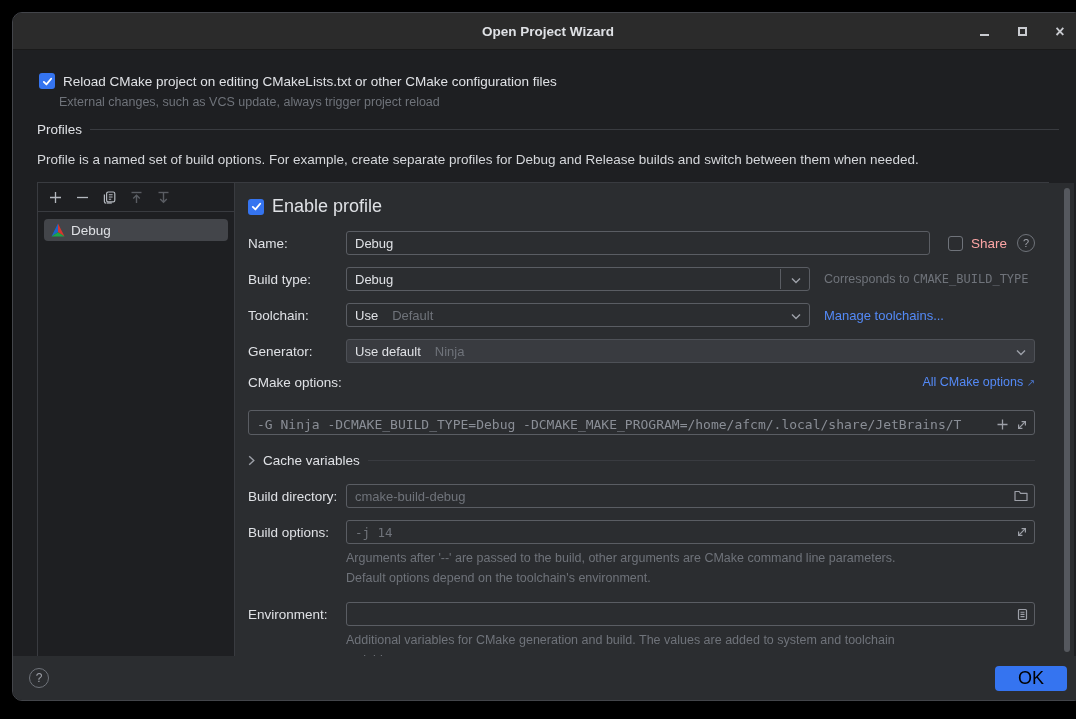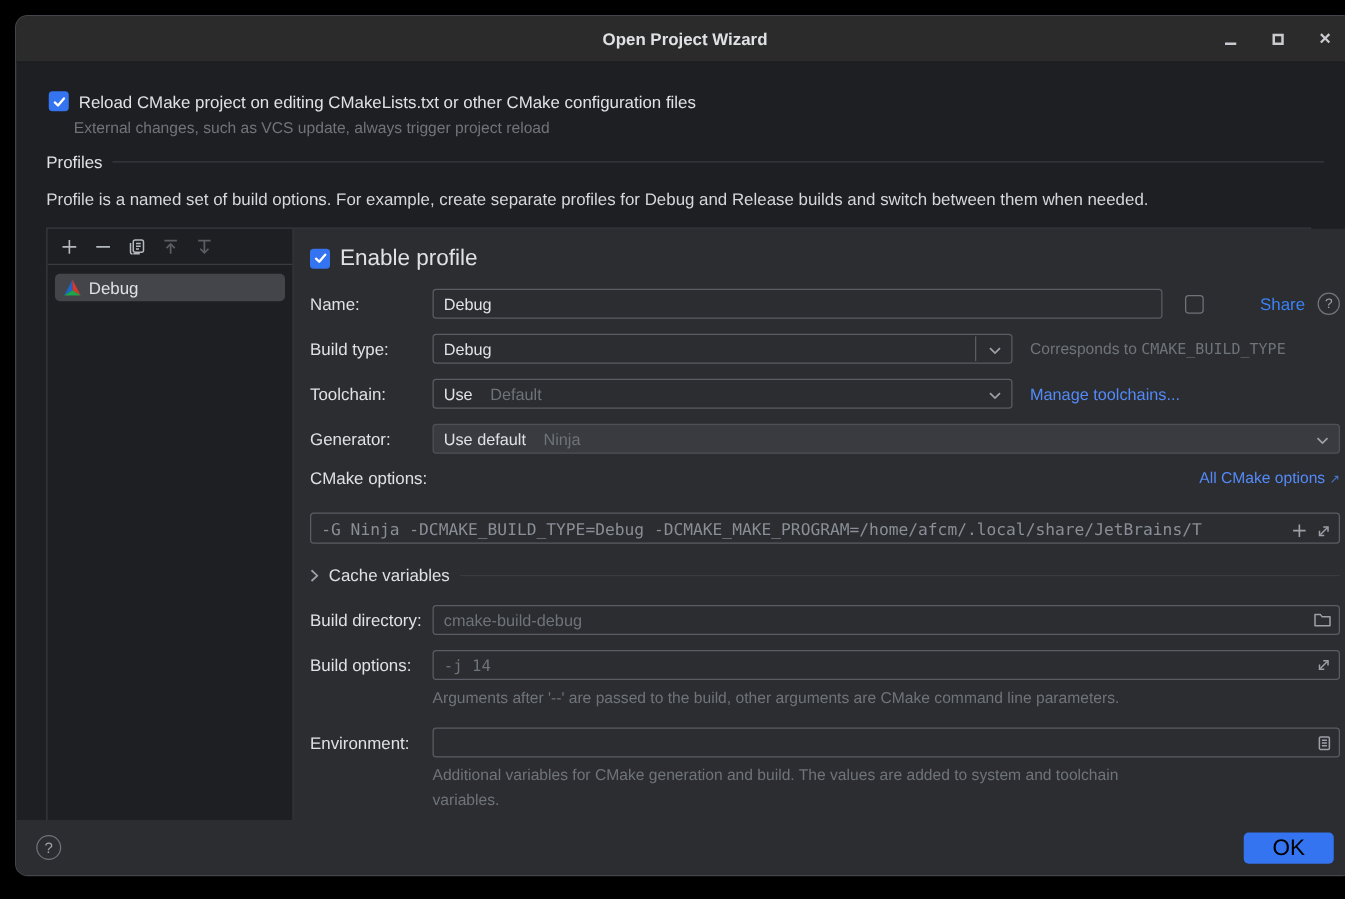--- a/index.html
+++ b/index.html
@@ -190,21 +190,21 @@
             </svg>
         </span>
         <span class="lbl">Enable profile</span>
       </div>
 
       <div class="frow">
         <span class="flabel">Name:</span>
         <input class="tinput" style="width: 584px;" value="Debug">
         <span style="margin-left:18px; display:flex; align-items:center; gap:8px;">
           <span class="checkbox unchecked"></span>
-          <span style="color:#3b82f6; font-size:13.5px;margin-left:37px;">Share</span>
+          <span style="color:#fca5a5; font-size:13.5px;">Share</span>
           <span class="q-icon" style="margin-left:2px;">?</span>
         </span>
       </div>
 
       <div class="frow">
         <span class="flabel">Build type:</span>
         <div class="combo" style="width:464px;">
           <span>Debug</span>
           <span class="chev-sep"></span>
           <svg class="chev" width="10" height="7" viewBox="0 0 10 7">
@@ -281,20 +281,21 @@
           <span class="trail-icon">
             <svg width="12" height="12" viewBox="0 0 12 12">
               <path d="M3.2 8.8 8.8 3.2" stroke="#9da0a8" stroke-width="1.2"></path>
               <path d="M5.6 2.6h3.8v3.8M6.4 9.4H2.6V5.6" fill="none" stroke="#9da0a8" stroke-width="1.2"></path>
             </svg>
           </span>
         </span>
       </div>
       <div class="help">
         <div>Arguments after '--' are passed to the build, other arguments are CMake command line parameters.</div>
+        <div>Default options depend on the toolchain's environment.</div>
       </div>
 
       <div class="frow env-gap" style="margin-bottom:10px;">
         <span class="flabel">Environment:</span>
         <span class="input-wrap" style="flex:1;">
           <input class="tinput" value="" style="">
           <span class="trail-icon">
             <svg width="11" height="13" viewBox="0 0 11 13">
               <rect x="1.5" y="1.5" width="8" height="10" rx="1" fill="none" stroke="#9da0a8" stroke-width="1.2"></rect>
               <path d="M3.5 4.2h4M3.5 6.4h4M3.5 8.6h4" stroke="#9da0a8" stroke-width="1.1"></path>

